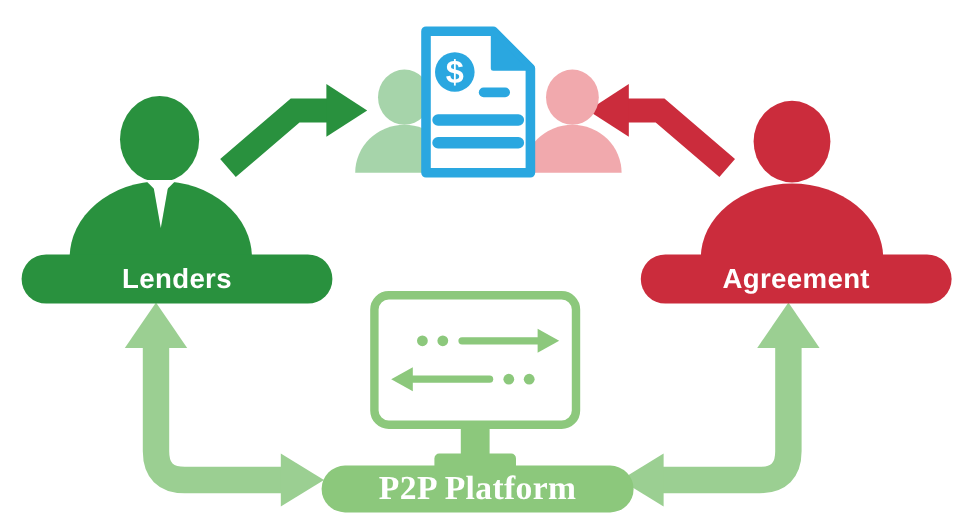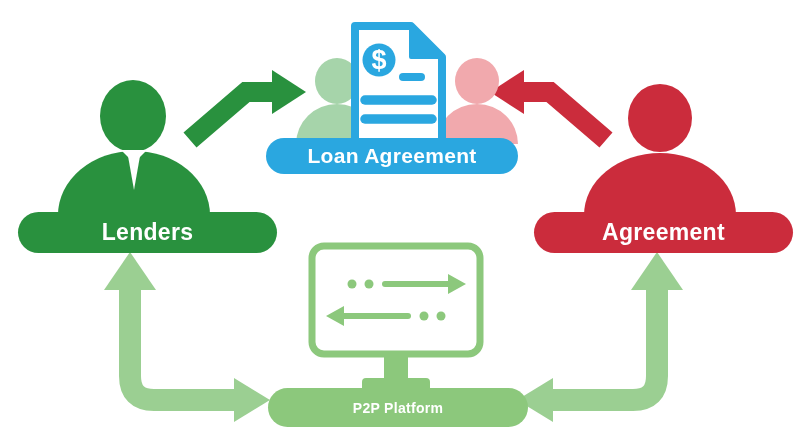--- a/index.html
+++ b/index.html
@@ -41,21 +41,21 @@
   .doc .coin{fill:var(--document-blue,#2aa7e0);}
   .doc .mark{stroke:var(--document-blue,#2aa7e0);stroke-linecap:round;}
   .doc text{fill:#ffffff;font-weight:bold;font-size:27px;font-family:"Liberation Sans","DejaVu Sans",sans-serif;}
 
   
   .pill{position:absolute;z-index:4;display:flex;align-items:center;justify-content:center;
     border-radius:999px;color:#fff;font-weight:bold;letter-spacing:.3px;}
   .pill-lenders{left:18px;top:212px;width:259px;height:41px;background:var(--lender-green,#29913e);font-size:23px;}
   .pill-borrowers{left:534px;top:212px;width:259px;height:41px;background:var(--borrower-red,#cb2c3c);font-size:23px;}
   .pill-agreement{left:266px;top:138px;width:252px;height:36px;background:var(--agreement-blue,#2aa7e0);font-size:21px;}
-  .pill-platform{left:268px;top:388px;width:260px;height:39px;background:var(--platform-green,#8cc87c);font-size:14px;}
+  .pill-platform{left:268px;top:388px;width:260px;height:39px;background:var(--platform-green,#8cc87c);font-size:28px;font-family:Liberation Serif, serif;}
 
   
   .arrow-green{stroke:var(--lender-green,#29913e);stroke-width:20;fill:none;}
   .arrow-green-head{fill:var(--lender-green,#29913e);}
   .arrow-red{stroke:var(--borrower-red,#cb2c3c);stroke-width:20;fill:none;}
   .arrow-red-head{fill:var(--borrower-red,#cb2c3c);}
   .arrow-light{stroke:var(--arrow-light-green,#9bcf92);stroke-width:22;fill:none;}
   .arrow-light-head{fill:var(--arrow-light-green,#9bcf92);}
   .monitor-frame{fill:#ffffff;stroke:var(--platform-green,#8cc87c);stroke-width:7;}
   .monitor-detail{stroke:var(--platform-green,#8cc87c);stroke-width:6;stroke-linecap:round;fill:none;}
@@ -139,20 +139,17 @@
     <div class="head"></div>
     <div class="torso"></div>
   </div>
 
   <div class="pill pill-lenders">
     <span>Lenders</span>
   </div>
   <div class="pill pill-borrowers">
     <span>Agreement</span>
   </div>
-  <div class="pill pill-agreement">
-    <span>Loan Agreement</span>
-  </div>
   <div class="pill pill-platform">
     <span>P2P Platform</span>
   </div>
 
 </div>
 
 </body></html>

